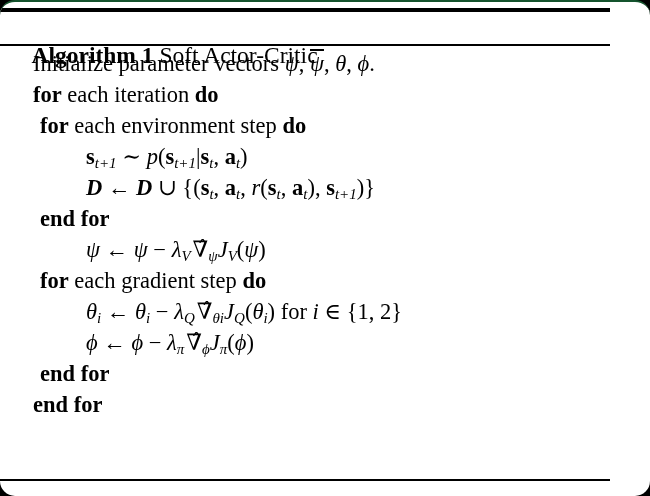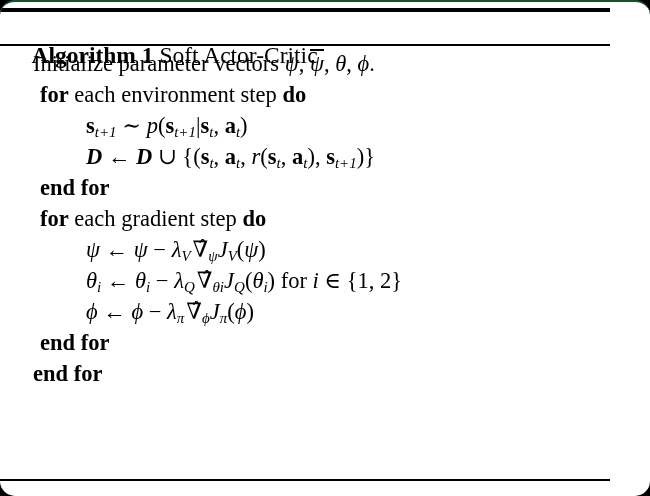--- a/index.html
+++ b/index.html
@@ -52,25 +52,26 @@
 <body>
 
 <div class="sheet">
   <div class="rule rule-top"></div>
   <div class="title">
     <span class="b">Algorithm 1 </span><span>Soft Actor-Critic</span>
   </div>
   <div class="rule rule-mid"></div>
   <div class="lines">
       <div class="line indent-0"><span class="rm">Initialize parameter vectors </span><span class="it">ψ</span><span class="rm">, </span><span class="it bar">ψ</span><span class="rm">, </span><span class="it">θ</span><span class="rm">, </span><span class="it">ϕ</span><span class="rm">.</span></div>
+      <div class="line indent-0"><span class="kw">for</span><span class="rm"> each iteration </span><span class="kw">do</span></div>
       <div class="line indent-1"><span class="kw">for</span><span class="rm"> each environment step </span><span class="kw">do</span></div>
       <div class="line indent-2"><span class="bf">s</span><span class="sub it">t+1</span><span class="rm"> ∼ </span><span class="it">p</span><span class="rm">(</span><span class="bf">s</span><span class="sub it">t+1</span><span class="rm">|</span><span class="bf">s</span><span class="sub it">t</span><span class="rm">, </span><span class="bf">a</span><span class="sub it">t</span><span class="rm">)</span></div>
       <div class="line indent-2"><span class="cal">D</span><span class="rm"> ← </span><span class="cal">D</span><span class="rm"> ∪ {(</span><span class="bf">s</span><span class="sub it">t</span><span class="rm">, </span><span class="bf">a</span><span class="sub it">t</span><span class="rm">, </span><span class="it">r</span><span class="rm">(</span><span class="bf">s</span><span class="sub it">t</span><span class="rm">, </span><span class="bf">a</span><span class="sub it">t</span><span class="rm">)</span><span class="rm">, </span><span class="bf">s</span><span class="sub it">t+1</span><span class="rm">)}</span></div>
       <div class="line indent-1"><span class="kw">end for</span></div>
+      <div class="line indent-2"><span class="it">ψ</span><span class="rm"> ← </span><span class="it">ψ</span><span class="rm"> − </span><span class="it">λ</span><span class="sub it">V</span><span class="rm nab">∇̂</span><span class="sub it">ψ</span><span class="it">J</span><span class="sub it">V</span><span class="rm">(</span><span class="it">ψ</span><span class="rm">)</span></div>
       <div class="line indent-1"><span class="kw">for</span><span class="rm"> each gradient step </span><span class="kw">do</span></div>
-      <div class="line indent-2"><span class="it">ψ</span><span class="rm"> ← </span><span class="it">ψ</span><span class="rm"> − </span><span class="it">λ</span><span class="sub it">V</span><span class="rm nab">∇̂</span><span class="sub it">ψ</span><span class="it">J</span><span class="sub it">V</span><span class="rm">(</span><span class="it">ψ</span><span class="rm">)</span></div>
       <div class="line indent-2"><span class="it">θ</span><span class="sub it">i</span><span class="rm"> ← </span><span class="it">θ</span><span class="sub it">i</span><span class="rm"> − </span><span class="it">λ</span><span class="sub it">Q</span><span class="rm nab">∇̂</span><span class="sub it">θi</span><span class="it">J</span><span class="sub it">Q</span><span class="rm">(</span><span class="it">θ</span><span class="sub it">i</span><span class="rm">)</span><span class="rm"> for </span><span class="it">i</span><span class="rm"> ∈ {1, 2}</span></div>
       <div class="line indent-2"><span class="it">ϕ</span><span class="rm"> ← </span><span class="it">ϕ</span><span class="rm"> − </span><span class="it">λ</span><span class="sub it">π</span><span class="rm nab">∇̂</span><span class="sub it">ϕ</span><span class="it">J</span><span class="sub it">π</span><span class="rm">(</span><span class="it">ϕ</span><span class="rm">)</span></div>
       <div class="line indent-1"><span class="kw">end for</span></div>
       <div class="line indent-0"><span class="kw">end for</span></div>
     </div>
   <div class="rule rule-bottom"></div>
 </div>
 
 </body></html>

